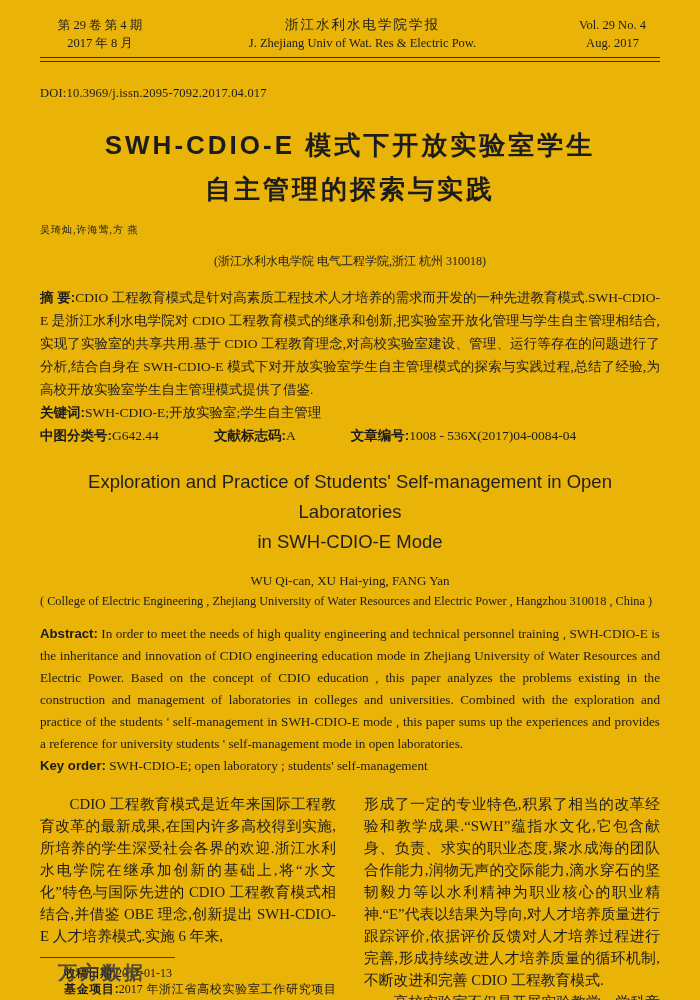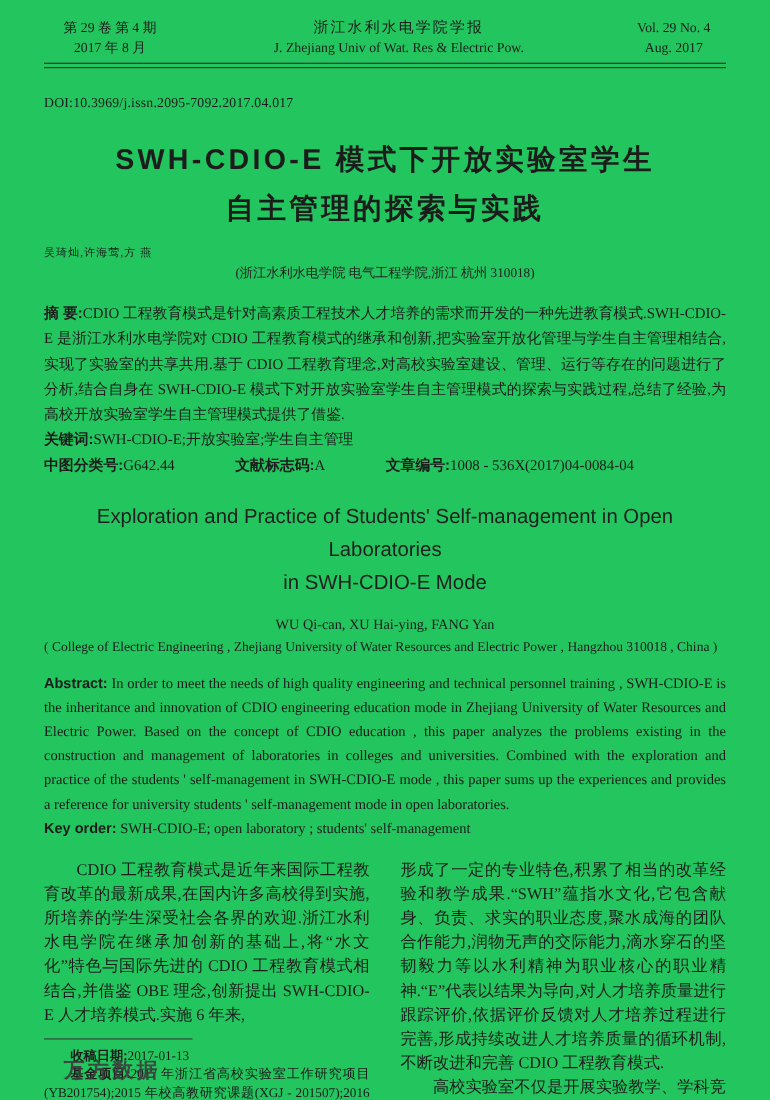--- a/index.html
+++ b/index.html
@@ -1,20 +1,20 @@
 <!DOCTYPE html>
 <html><head>
 <meta charset="utf-8">
 <style>
   html,body{margin:0;padding:0;background:#e8e8e8;}
   .page{
     position:relative;
     width:700px;height:1000px;
     margin:0 auto;
-    background:#22c55e;
+    background:#eab308;
     box-sizing:border-box;
     padding:16px 40px 0 40px;
     overflow:hidden;
     color:#1c1c1c;
     font-family:"Liberation Serif", serif;
   }
   
   .jheader{display:flex;align-items:flex-start;font-size:12.5px;line-height:18px;}
   .jh-left{width:120px;text-align:center;}
   .jh-center{flex:1;text-align:center;}
@@ -22,21 +22,21 @@
   .jh-cn{font-size:13.5px;letter-spacing:2px;}
   .jh-en{font-size:12.5px;}
   .double-rule{margin-top:5px;height:2.5px;border-top:1.6px solid #2e2e2e;border-bottom:1px solid #2e2e2e;}
   
   .doi{margin-top:24px;font-size:12.5px;letter-spacing:.2px;}
   
   .title-cn{margin:22px 0 0 0;text-align:center;font-family:"Liberation Sans",sans-serif;
     font-weight:700;font-size:26px;line-height:44px;letter-spacing:3px;}
   .title-cn span{display:block;}
   .authors-cn{margin-top:12px;font-size:10px;letter-spacing:1px;}
-  .affil-cn{margin-top:3px;text-align:center;font-size:12px;color:#222;}
+  .affil-cn{margin-top:16px;text-align:center;font-size:12px;color:#222;}
   
   .abs-block{margin-top:16px;font-size:13.5px;line-height:23px;text-align:justify;}
   .abs-block p{margin:0;}
   .lab{font-family:"Liberation Sans",sans-serif;font-weight:700;font-style:normal;}
   .abs-cn-text{font-style:normal;}
   .meta-row{display:flex;margin-top:0;}
   .meta-item{white-space:nowrap;}
   .meta-item + .meta-item{margin-left:55px;}
   
   .title-en{margin-top:20px;text-align:center;font-family:"Liberation Sans",sans-serif;

